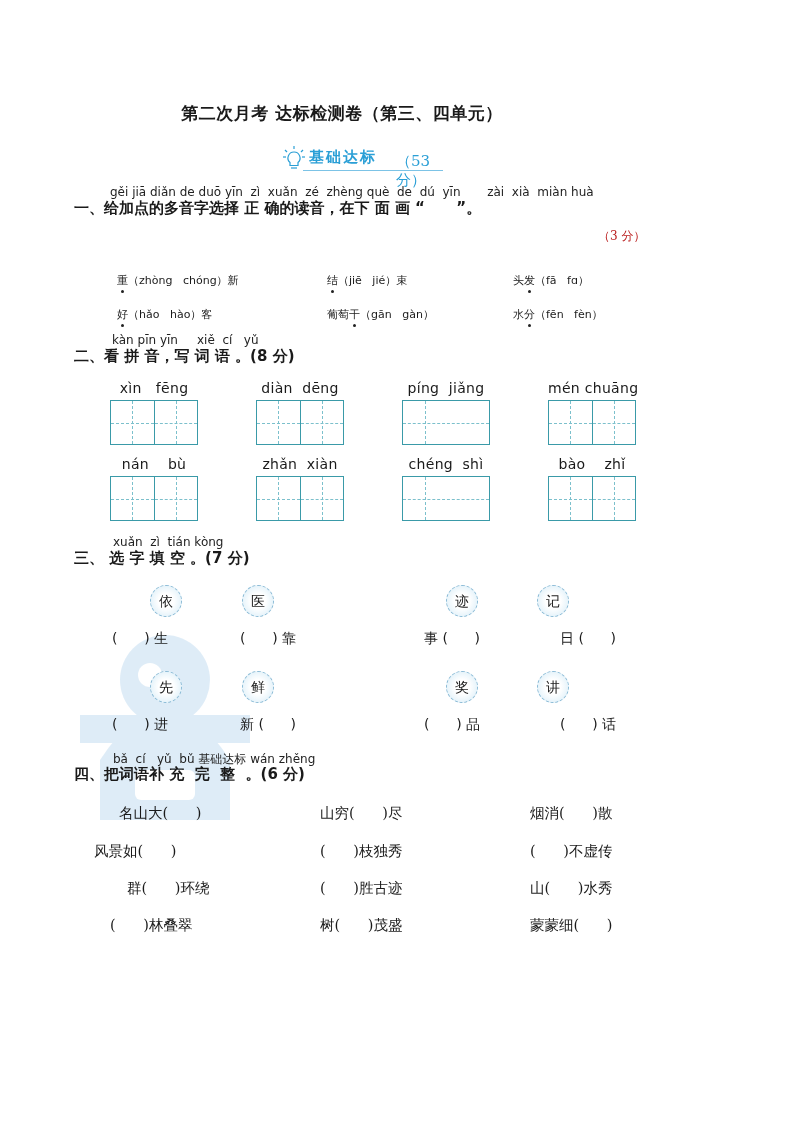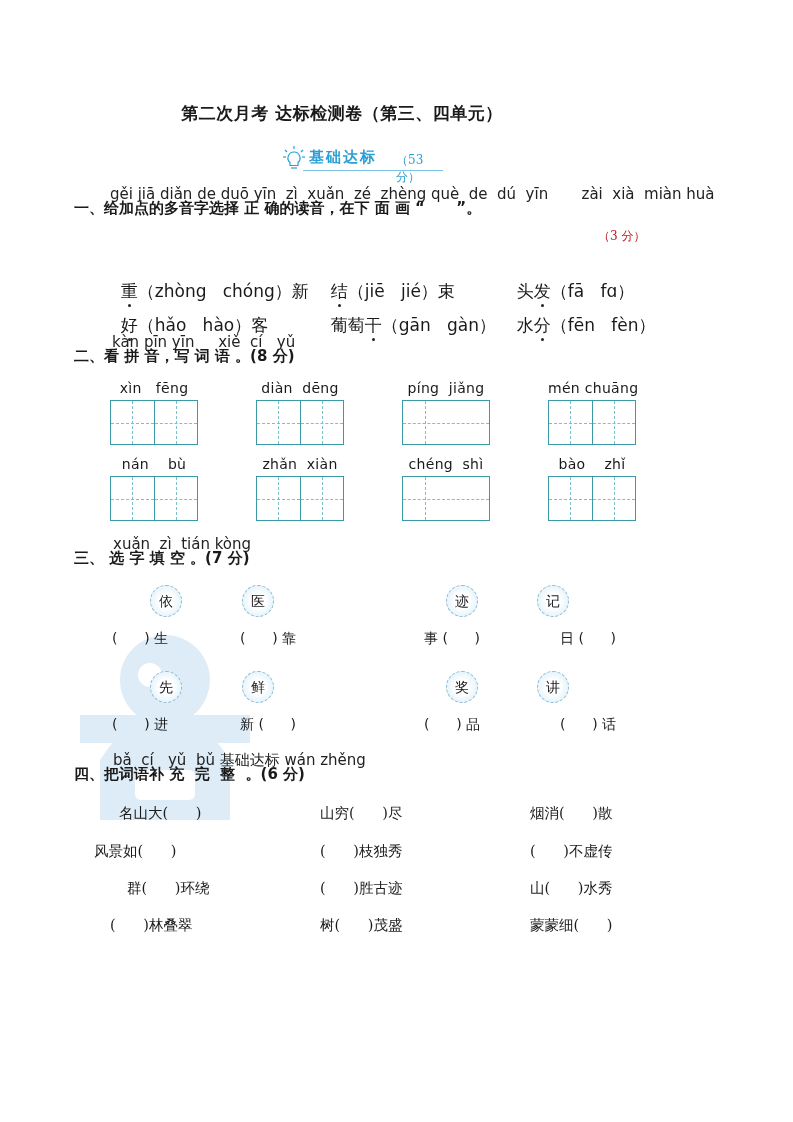--- a/index.html
+++ b/index.html
@@ -3,27 +3,27 @@
 <meta charset="utf-8">
 <style>
   html, body { margin: 0; padding: 0; background: #ffffff; }
   body { width: 793px; height: 1122px; position: relative; overflow: hidden;
          font-family: "DejaVu Sans", "Liberation Sans", sans-serif; color: #1a1a1a; }
   .abs { position: absolute; }
   .title { left: 0; width: 684px; top: 102px; text-align: center; font-size: 17px; font-weight: bold; letter-spacing: 0.5px; }
   .banner { left: 283px; top: 146px; width: 160px; height: 28px; }
   .banner .bulb { position: absolute; left: 0; top: 0; }
   .banner .btxt { position: absolute; left: 26px; top: 2px; font-size: 15px; font-weight: bold; color: #2a9fd6; letter-spacing: 2px; }
-  .banner .bpts { position: absolute; left: 113px; top: 6px; font-size: 12px; color: #2a9fd6; font-family: "DejaVu Serif", serif; }
+  .banner .bpts { position: absolute; left: 113px; top: 6px; font-size: 15px; color: #2a9fd6; font-family: "DejaVu Serif", serif; }
   .banner .bline { position: absolute; left: 20px; top: 24px; width: 140px; height: 1px; background: #7cc3e6; }
 
-  .py { font-size: 15px; color: #222; white-space: pre; font-family: "DejaVu Sans", sans-serif; }
+  .py { font-size: 12px; color: #222; white-space: pre; font-family: "DejaVu Sans", sans-serif; }
   .q { font-size: 15px; font-weight: bold; white-space: pre; }
   .score { font-size: 12px; font-family: "DejaVu Serif", serif; color: #b91c1c; }
-  .item { font-size: 17px; white-space: pre; font-family: "DejaVu Sans", sans-serif; }
+  .item { font-size: 11px; white-space: pre; font-family: "DejaVu Sans", sans-serif; }
   .dot { position: relative; }
   .dot::after { content: ""; position: absolute; left: 50%; bottom: -6px; width: 3px; height: 3px; margin-left: -1.5px; border-radius: 50%; background: #222; }
 
   
   .grid-group { position: absolute; width: 88px; }
   .grid-py { position: absolute; top: 0; left: 0; width: 88px; font-size: 14px; white-space: pre; text-align: center; letter-spacing: 0.3px; }
   .grid-boxes { position: absolute; top: 20px; left: 0; width: 86px; height: 43px; border: 1.5px solid #3a9aa8; display: flex; }
   .cell { flex: 1; position: relative; }
   .cell + .cell { border-left: 1.5px solid #3a9aa8; }
   .cell::before { content: ""; position: absolute; left: 0; right: 0; top: 50%; border-top: 1px dashed #7cc0cc; }

